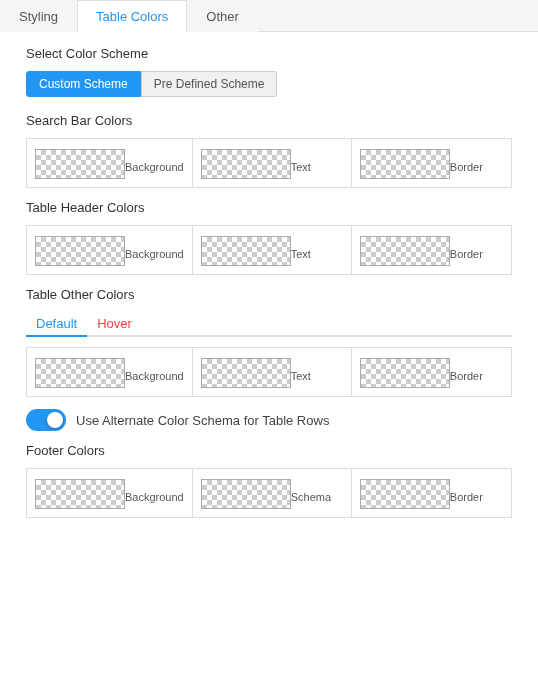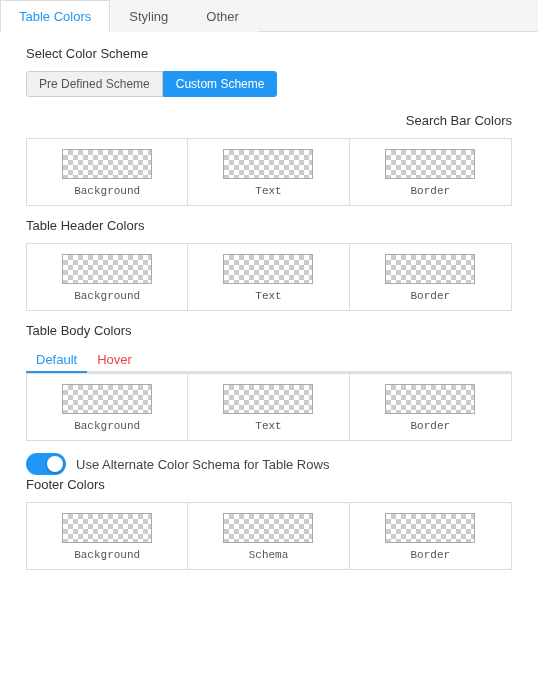--- a/index.html
+++ b/index.html
@@ -78,25 +78,24 @@
 
     
     .color-grid {
       display: grid;
       grid-template-columns: 1fr 1fr 1fr;
       border: 1px solid #ddd;
       margin-bottom: 12px;
     }
     .color-cell {
       display: flex;
-      flex-direction: column;
+      flex-direction: row;
       align-items: center;
       padding: 10px 8px 8px;
       border-right: 1px solid #ddd;
-      font-family: Liberation Mono, monospace;
     }
     .color-cell:last-child {
       border-right: none;
     }
 
     
     .swatch {
       width: 90px;
       height: 30px;
       background-image:
@@ -115,41 +114,42 @@
       font-size: 11px;
       color: #555;
       margin-top: 6px;
       text-align: center;
     }
 
     
     .sub-tabs {
       display: flex;
       gap: 0;
+      margin-bottom: 10px;
       border-bottom: 2px solid #e0e0e0;
     }
     .sub-tab {
       padding: 4px 10px;
       cursor: pointer;
       font-size: 13px;
       color: #ef4444;
       border-bottom: 2px solid transparent;
       margin-bottom: -2px;
     }
     .sub-tab.active {
       color: #2196F3;
       border-bottom-color: #2196F3;
     }
 
     
     .toggle-row {
       display: flex;
       align-items: center;
       gap: 10px;
-      margin: 2px 0;
+      margin: 12px 0;
     }
     .toggle {
       position: relative;
       width: 40px;
       height: 22px;
       flex-shrink: 0;
     }
     .toggle-track {
       width: 40px;
       height: 22px;
@@ -169,34 +169,34 @@
     }
     .toggle-label {
       font-size: 13px;
       color: #444;
     }
   </style>
 </head>
 <body>
 
 <div class="tabs">
+  <div class="tab">Styling</div>
   <div class="tab active">Table Colors</div>
-  <div class="tab">Styling</div>
   <div class="tab">Other</div>
 </div>
 
 <div class="content">
 
   <div class="section-title">Select Color Scheme</div>
   <div class="scheme-buttons">
+    <button class="scheme-btn selected">Custom Scheme</button>
     <button class="scheme-btn">Pre Defined Scheme</button>
-    <button class="scheme-btn selected">Custom Scheme</button>
-  </div>
-
-  <div class="section-title" style="margin-top:16px;text-align:right;">Search Bar Colors</div>
+  </div>
+
+  <div class="section-title" style="margin-top:16px;">Search Bar Colors</div>
   <div class="color-grid">
     <div class="color-cell">
       <div class="swatch"></div>
       <div class="color-label">Background</div>
     </div>
     <div class="color-cell">
       <div class="swatch"></div>
       <div class="color-label">Text</div>
     </div>
     <div class="color-cell">
@@ -214,21 +214,21 @@
     <div class="color-cell">
       <div class="swatch"></div>
       <div class="color-label">Text</div>
     </div>
     <div class="color-cell">
       <div class="swatch"></div>
       <div class="color-label">Border</div>
     </div>
   </div>
 
-  <div class="section-title">Table Body Colors</div>
+  <div class="section-title">Table Other Colors</div>
   <div class="sub-tabs">
     <div class="sub-tab active">Default</div>
     <div class="sub-tab">Hover</div>
   </div>
   <div class="color-grid">
     <div class="color-cell">
       <div class="swatch"></div>
       <div class="color-label">Background</div>
     </div>
     <div class="color-cell">

